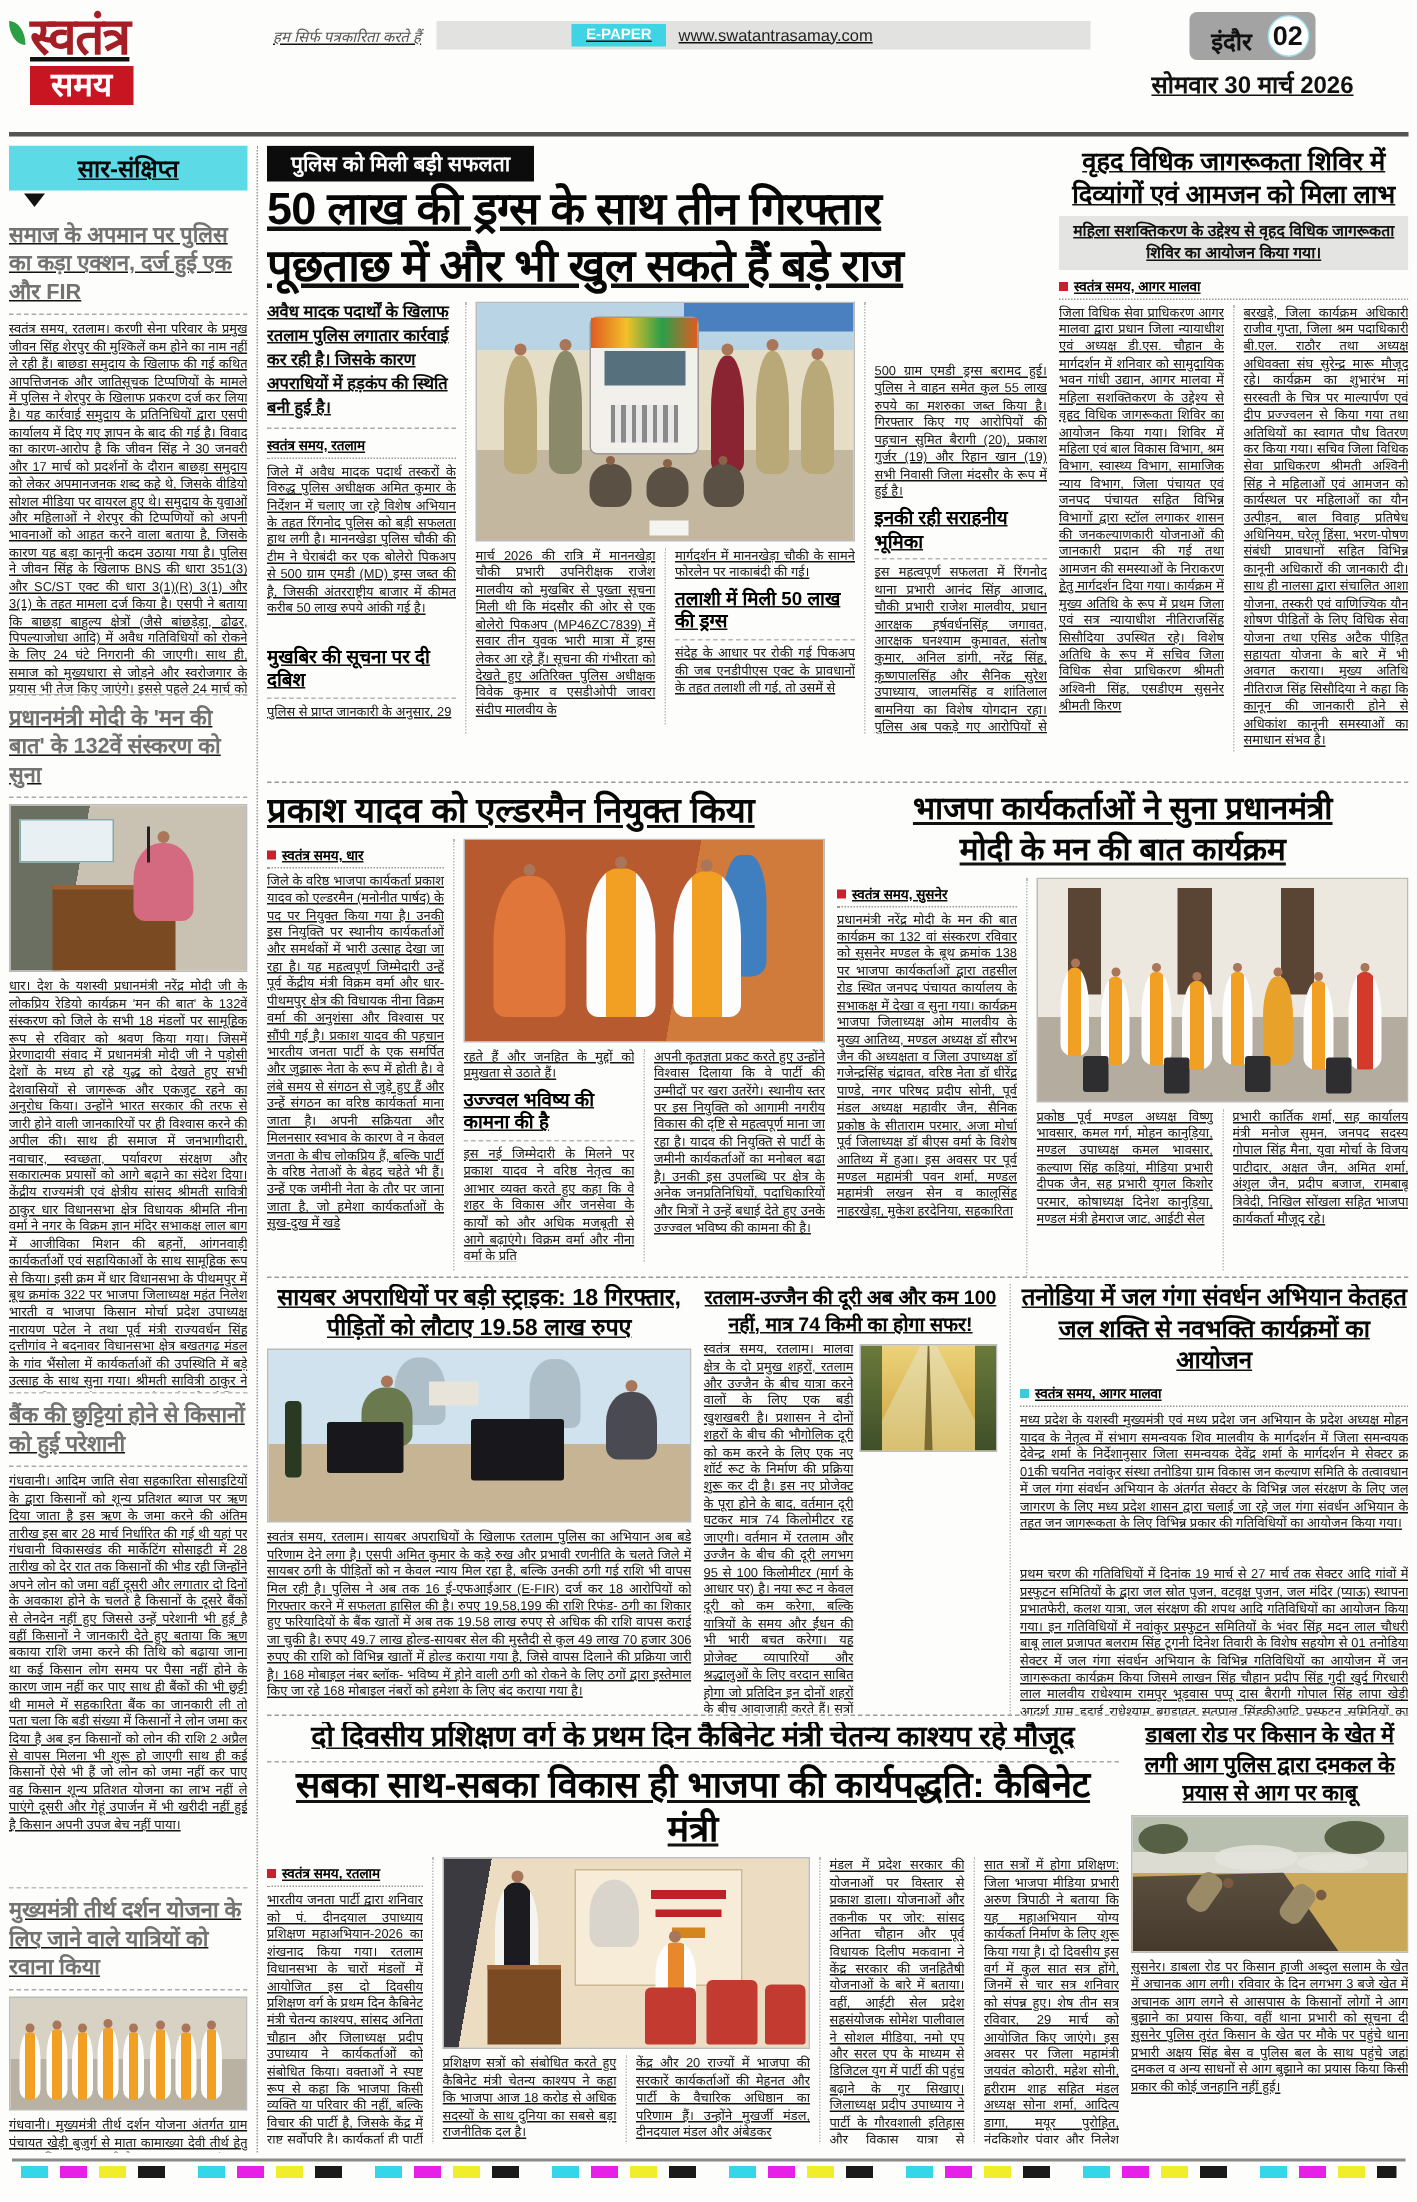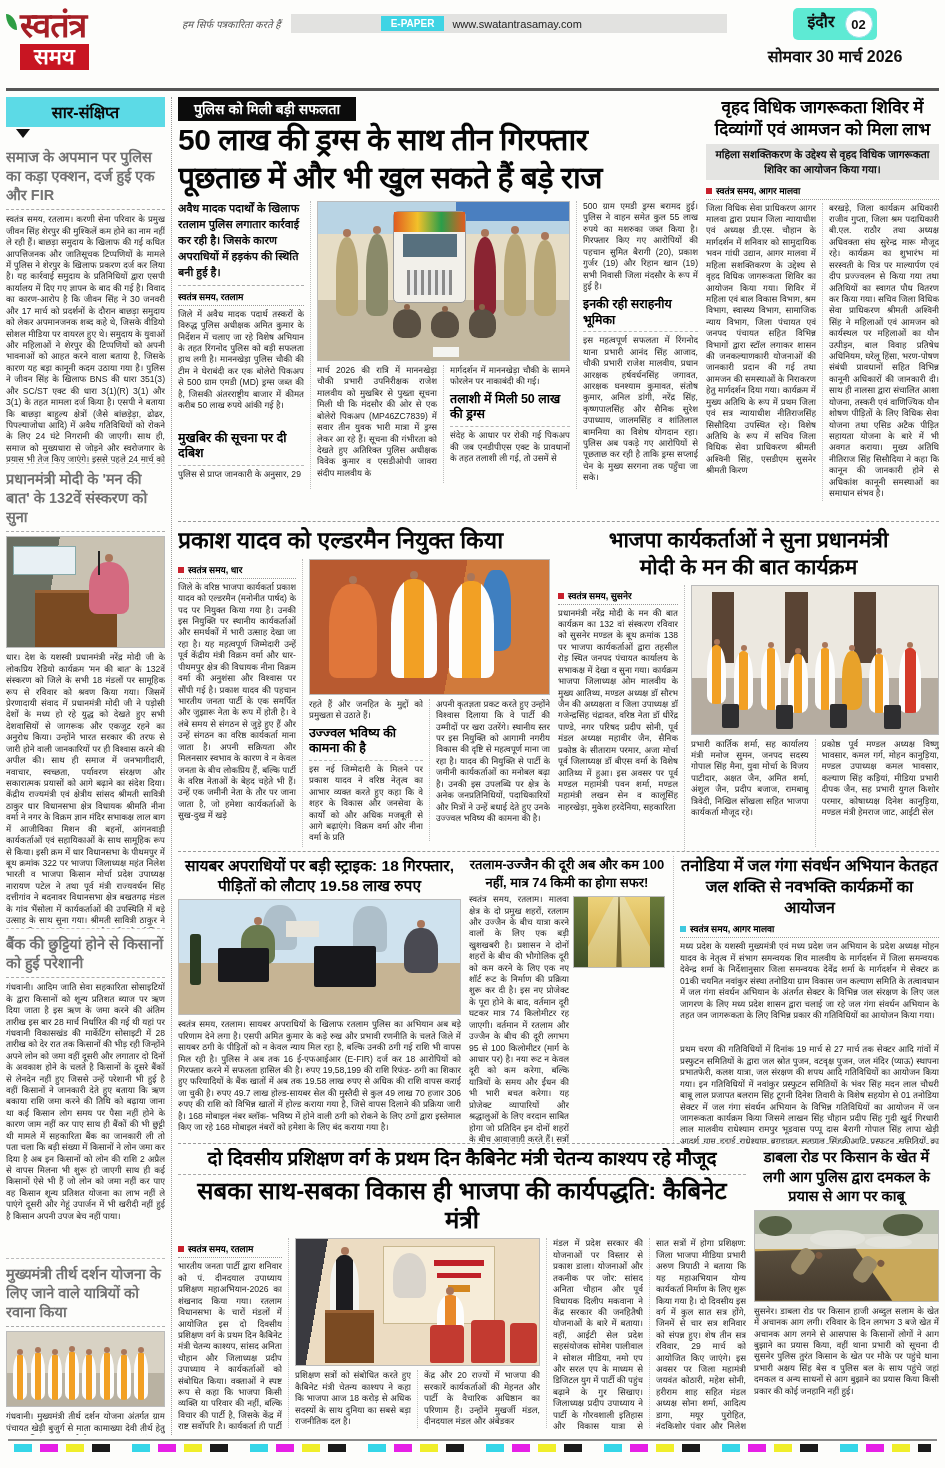--- a/index.html
+++ b/index.html
@@ -1,35 +1,35 @@
 <!DOCTYPE html>
 <html><head>
 <meta charset="utf-8">
 <style>
   * { margin:0; padding:0; box-sizing:border-box; }
   body { background:#888; font-family:"Liberation Sans","DejaVu Sans",sans-serif; }
-  .page { position:relative; width:945px; height:1468px; margin:0 auto; background:#fdfdfb; color:#111; overflow:hidden; }
+  .page { position:relative; width:945px; height:1468px; margin:0 auto; background:#fdfdfb; color:#111; overflow:hidden;text-decoration:underline; }
 
   
   .masthead { display:flex; align-items:flex-start; padding:8px 10px 0 6px; height:88px; }
   .logo-block { display:flex; width:168px; flex:0 0 168px; }
   .leaf { width:11px; height:16px; background:#2e9e44; border-radius:0 100% 0 100%; margin:6px 3px 0 0; }
   .logo-1 { font-size:34px; font-weight:bold; color:#a51e25; line-height:1.0; letter-spacing:-1px; }
   .logo-2 { display:inline-block; background:#c81522; color:#fff; font-weight:bold; font-size:22px; line-height:1.1; padding:1px 14px; margin-top:2px; }
   .mast-center { flex:1; padding:0 8px; }
   .region-strip { font-size:29px; font-weight:bold; color:#3c3c3c; letter-spacing:-1px; white-space:nowrap; overflow:hidden; }
   .mast-sub { display:flex; align-items:center; margin-top:6px; gap:10px; }
   .tagline { font-size:10px; font-style:italic; color:#555; white-space:nowrap; }
   .epaper-bar { flex:1; display:flex; align-items:center; background:#e2e2e0; height:19px; padding-left:90px; gap:8px; }
   .epaper-chip { background:#3fd4e4; color:#fff; font-weight:bold; font-size:10px; padding:2px 10px; }
   .website { font-size:11px; color:#222; }
   .mast-right { width:200px; flex:0 0 200px; text-align:center; }
-  .edition-chip { display:inline-flex; align-items:flex-start; background:#5eead4; border-radius:5px; padding:2px 4px 2px 14px; gap:10px; }
+  .edition-chip { display:inline-flex; align-items:flex-end; background:#a3a3a3; border-radius:5px; padding:2px 4px 2px 14px; gap:10px; }
   .edition-name { font-weight:bold; font-size:16px; color:#111; }
-  .page-circle { background:#fff; border:1px solid #9adfe8; border-radius:50%; width:28px; height:28px; display:inline-flex; align-items:center; justify-content:center; font-weight:bold; font-size:13px; }
+  .page-circle { background:#fff; border:1px solid #9adfe8; border-radius:50%; width:28px; height:28px; display:inline-flex; align-items:center; justify-content:center; font-weight:bold; font-size:18px; }
   .date { font-weight:bold; font-size:16px; margin-top:5px; white-space:nowrap; }
   .mast-rule { border-top:3px solid #555; margin:0 6px; }
 
   
   .content { display:flex; padding:6px 6px 0; gap:6px; height:1344px; }
   .sidebar { width:166px; flex:0 0 166px; border-right:1px dotted #999; padding-right:6px; overflow:hidden; }
   .main { flex:1; overflow:hidden; }
   section { overflow:hidden; }
   .rowA { height:424px; display:flex; gap:8px; }
   .rowB { height:330px; display:flex; gap:8px; border-top:1px dashed #9a9a9a; padding-top:4px; }
@@ -227,21 +227,21 @@
                   <div class="txt">मार्च 2026 की रात्रि में माननखेड़ा चौकी प्रभारी उपनिरीक्षक राजेश मालवीय को मुखबिर से पुख्ता सूचना मिली थी कि मंदसौर की ओर से एक बोलेरो पिकअप (MP46ZC7839) में सवार तीन युवक भारी मात्रा में ड्रग्स लेकर आ रहे हैं। सूचना की गंभीरता को देखते हुए अतिरिक्त पुलिस अधीक्षक विवेक कुमार व एसडीओपी जावरा संदीप मालवीय के</div>
                 </div>
                 <div class="col" style="flex:1;">
                   <div class="txt">मार्गदर्शन में माननखेड़ा चौकी के सामने फोरलेन पर नाकाबंदी की गई।</div>
                   <div class="subhead">तलाशी में मिली 50 लाख की ड्रग्स</div>
                   <div class="txt">संदेह के आधार पर रोकी गई पिकअप की जब एनडीपीएस एक्ट के प्रावधानों के तहत तलाशी ली गई, तो उसमें से</div>
                 </div>
               </div>
             </div>
             <div class="col" style="width:122px;flex:0 0 122px;">
-              <div class="txt" style="height:92px;">500 ग्राम एमडी ड्रग्स बरामद हुई। पुलिस ने वाहन समेत कुल 55 लाख रुपये का मशरुका जब्त किया है। गिरफ्तार किए गए आरोपियों की पहचान सुमित बैरागी (20), प्रकाश गुर्जर (19) और रिहान खान (19) सभी निवासी जिला मंदसौर के रूप में हुई है।</div>
+              <div class="txt" style="height:92px;margin-top:41px;">500 ग्राम एमडी ड्रग्स बरामद हुई। पुलिस ने वाहन समेत कुल 55 लाख रुपये का मशरुका जब्त किया है। गिरफ्तार किए गए आरोपियों की पहचान सुमित बैरागी (20), प्रकाश गुर्जर (19) और रिहान खान (19) सभी निवासी जिला मंदसौर के रूप में हुई है।</div>
               <div class="subhead">इनकी रही सराहनीय भूमिका</div>
               <div class="txt" style="height:156px;">इस महत्वपूर्ण सफलता में रिंगनोद थाना प्रभारी आनंद सिंह आजाद, चौकी प्रभारी राजेश मालवीय, प्रधान आरक्षक हर्षवर्धनसिंह जगावत, आरक्षक घनश्याम कुमावत, संतोष कुमार, अनिल डांगी, नरेंद्र सिंह, कृष्णपालसिंह और सैनिक सुरेश उपाध्याय, जालमसिंह व शांतिलाल बामनिया का विशेष योगदान रहा। पुलिस अब पकड़े गए आरोपियों से पूछताछ कर रही है ताकि ड्रग्स सप्लाई चेन के मुख्य सरगना तक पहुँचा जा सके।</div>
             </div>
           </div>
         </article>
 
         <article class="col" style="flex:1;">
           <div class="h2 center" style="font-size:17px;line-height:1.3;">वृहद विधिक जागरूकता शिविर में दिव्यांगों एवं आमजन को मिला लाभ</div>
           <div class="gray-box">महिला सशक्तिकरण के उद्देश्य से वृहद विधिक जागरूकता शिविर का आयोजन किया गया।</div>
           <div class="byline"><span class="sq"></span><span>स्वतंत्र समय, आगर मालवा</span></div>
@@ -308,24 +308,24 @@
                 <div class="fig fig-sm" style="left:61%;top:44%;width:8%;height:40%;background:#e8a22a;"></div>
                 <div class="fig fig-sm garland" style="left:72%;top:46%;width:8%;height:40%;"></div>
                 <div class="fig fig-sm" style="left:84%;top:42%;width:9%;height:44%;background:linear-gradient(90deg,#fdfdfd 25%,#d43a2a 25% 75%,#fdfdfd 75%);"></div>
                 <div class="chair" style="left:12%;bottom:4%;width:7%;height:16%;"></div>
                 <div class="chair" style="left:34%;bottom:3%;width:7%;height:16%;"></div>
                 <div class="chair" style="left:56%;bottom:4%;width:7%;height:16%;"></div>
                 <div class="chair" style="left:78%;bottom:3%;width:7%;height:16%;"></div>
               </div>
               <div style="display:flex;gap:6px;margin-top:4px;height:108px;">
                 <div class="col" style="flex:1;">
+                  <div class="txt">प्रकोष्ठ पूर्व मण्डल अध्यक्ष विष्णु भावसार, कमल गर्ग, मोहन कानुड़िया, मण्डल उपाध्यक्ष कमल भावसार, कल्याण सिंह कड़ियां, मीडिया प्रभारी दीपक जैन, सह प्रभारी युगल किशोर परमार, कोषाध्यक्ष दिनेश कानुड़िया, मण्डल मंत्री हेमराज जाट, आईटी सेल</div>
+                </div>
+                <div class="col" style="flex:1;">
                   <div class="txt">प्रभारी कार्तिक शर्मा, सह कार्यालय मंत्री मनोज सुमन, जनपद सदस्य गोपाल सिंह मैना, युवा मोर्चा के विजय पाटीदार, अक्षत जैन, अमित शर्मा, अंशुल जैन, प्रदीप बजाज, रामबाबू त्रिवेदी, निखिल सोंखला सहित भाजपा कार्यकर्ता मौजूद रहे।</div>
-                </div>
-                <div class="col" style="flex:1;">
-                  <div class="txt">प्रकोष्ठ पूर्व मण्डल अध्यक्ष विष्णु भावसार, कमल गर्ग, मोहन कानुड़िया, मण्डल उपाध्यक्ष कमल भावसार, कल्याण सिंह कड़ियां, मीडिया प्रभारी दीपक जैन, सह प्रभारी युगल किशोर परमार, कोषाध्यक्ष दिनेश कानुड़िया, मण्डल मंत्री हेमराज जाट, आईटी सेल</div>
                 </div>
               </div>
             </div>
           </div>
         </article>
       </section>
 
       <section class="rowC">
         <article style="width:283px;flex:0 0 283px;overflow:hidden;">
           <div class="h2 center" style="font-size:15.5px;line-height:1.3;">

